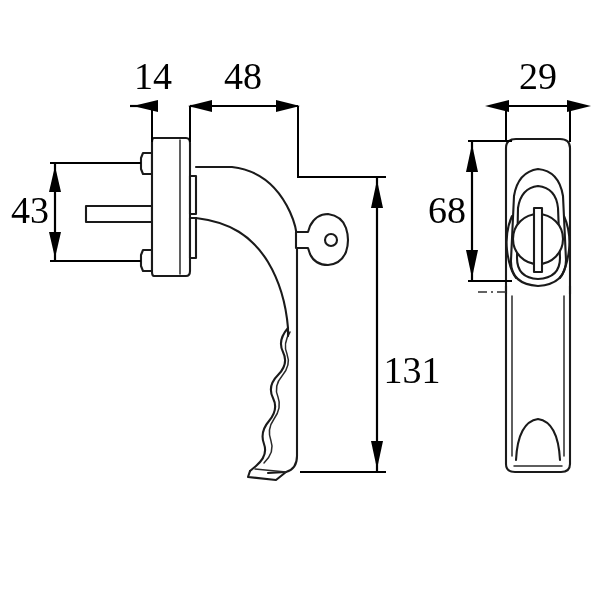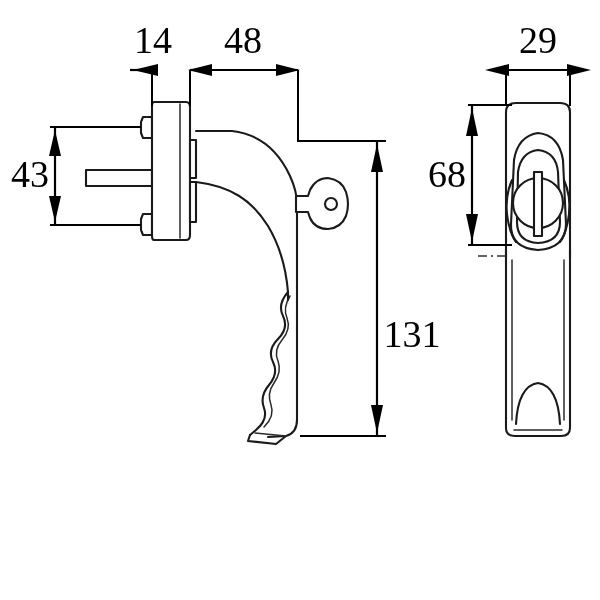--- a/index.html
+++ b/index.html
@@ -12,20 +12,21 @@
     width: 600px;
     height: 600px;
     overflow: hidden;
     font-family: "Liberation Serif", "DejaVu Serif", serif;
   }
   #drawing-root {
     position: relative;
     width: 600px;
     height: 508px;
     background: #ffffff;
+    margin-top: 36px;
   }
   svg#drawing-canvas {
     position: absolute;
     left: 0;
     top: 0;
     width: 600px;
     height: 600px;
     display: block;
   }
   .dim-text {

